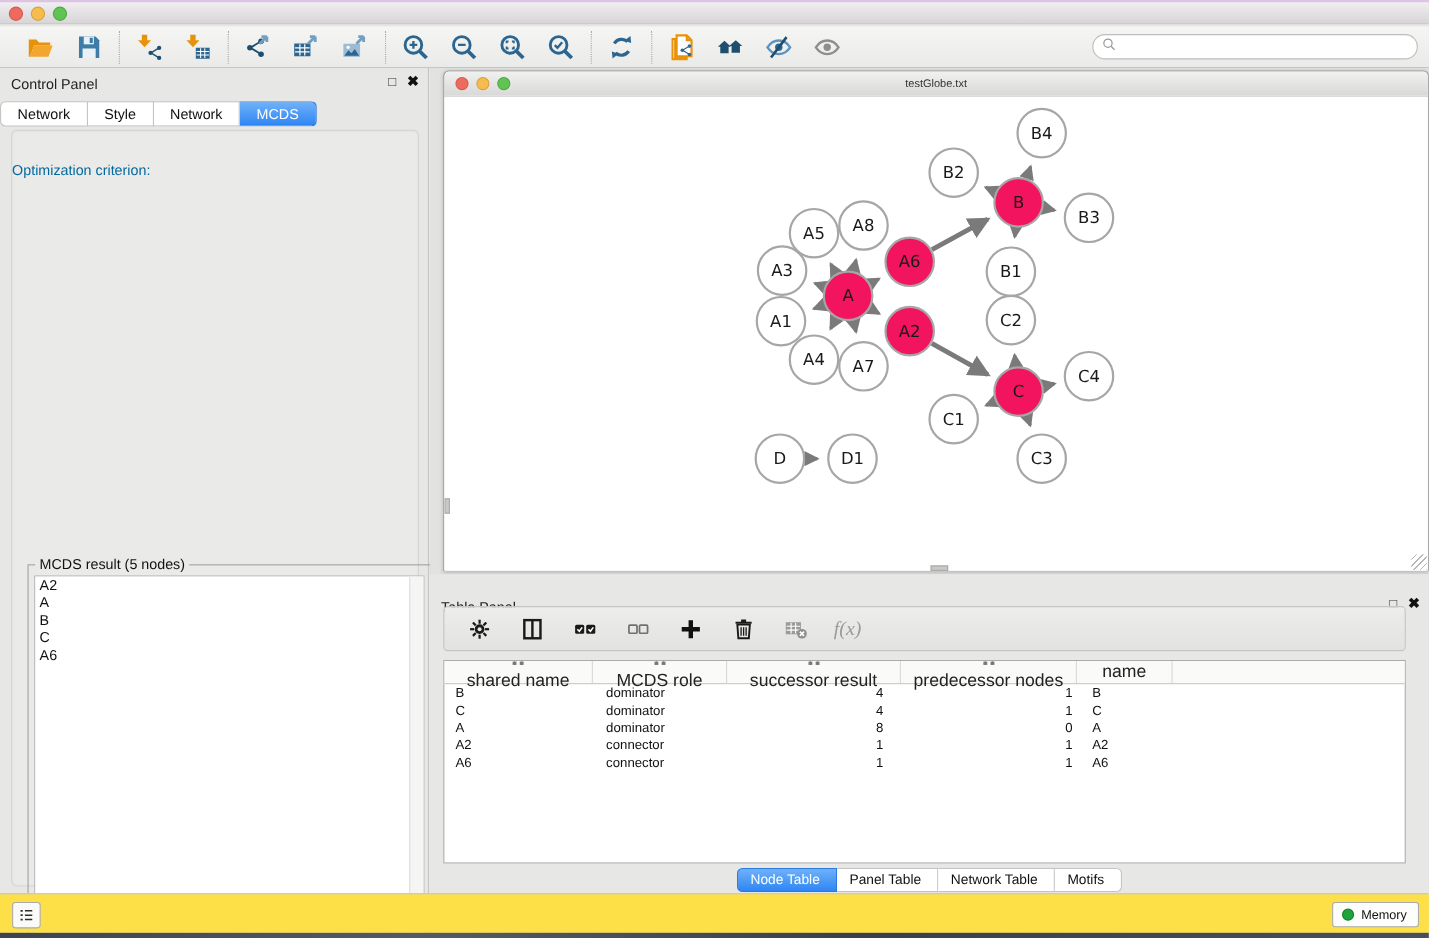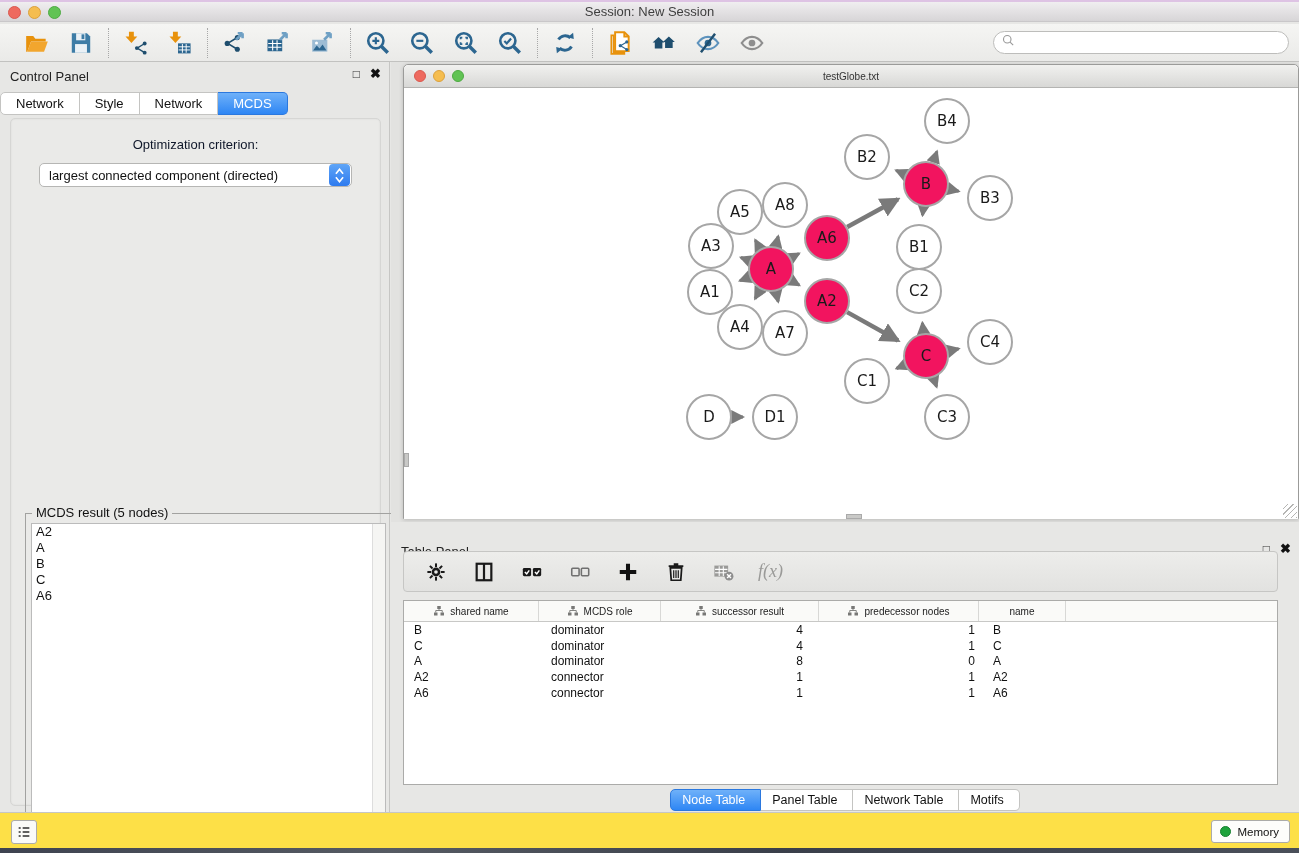--- a/index.html
+++ b/index.html
@@ -45,21 +45,21 @@
   .close-glyph{font-size:13px;color:#111;font-weight:bold;line-height:12px;}
   .cp-tabs{display:flex;justify-content:flex-start;margin-top:2px;}
   .seg{display:flex;}
   .seg .tab{height:23px;padding:0 15px;font-size:13px;display:flex;align-items:center;
     background:#FFF;border:1px solid #C4C4C2;border-left:none;color:#111;cursor:default;}
   .seg .tab:first-child{border-left:1px solid #C4C4C2;border-radius:5px 0 0 5px;}
   .seg .tab:last-child{border-radius:0 5px 5px 0;}
   .seg .tab.active{background:linear-gradient(#6FB1F9,#2E86F4);border-color:#2B78DE;color:#FFF;}
   .cp-inner{position:absolute;left:10px;top:56px;width:371px;height:688px;
     background:#EAEAE8;border:1px solid #D6D6D4;border-radius:5px;box-shadow:0 0 2px rgba(0,0,0,.08) inset;}
-  .opt-label{margin-top:18px;text-align:center;font-size:13px;color:#0f172a;}
+  .opt-label{margin-top:28px;text-align:left;font-size:13px;color:#0369a1;}
   .dropdown{position:relative;margin:11px auto 0;width:313px;height:24px;background:#FFF;
     border:1px solid #B6B6B4;border-radius:5px;display:flex;align-items:center;cursor:default;}
   .dropdown .dd-text{flex:1;font-size:13px;color:#111;padding-left:9px;white-space:nowrap;}
   .dd-stepper{width:21px;height:22px;margin-right:1px;border-radius:4px;
     background:linear-gradient(#5FA5F7,#2E7BEF);display:flex;flex-direction:column;
     align-items:center;justify-content:center;gap:1px;}
   .dd-stepper svg{width:9px;height:7px;}
   .cp-buttons{display:flex;justify-content:center;gap:14px;margin-top:12px;}
   .btn{height:23px;padding:0 16px;background:linear-gradient(#FFFFFF,#F2F2F0);
     border:1px solid #B8B8B6;border-radius:5px;font-size:13px;color:#111;
@@ -95,22 +95,22 @@
   .table-panel{position:absolute;left:0px;top:460px;width:908px;height:290px;background:#E7E7E5;}
   .tp-header{position:relative;height:27px;margin-top:15px;}
   .tp-toolbar{position:absolute;left:12px;top:29px;width:875px;height:41px;
     background:linear-gradient(#EDEDEB,#E2E2E0);border:1px solid #C6C6C4;border-radius:4px;
     display:flex;align-items:center;gap:20px;padding-left:18px;}
   .tp-toolbar .tb-btn svg{width:22px;height:22px;}
   .fx-label{font-size:18px;color:#9A9A98;font-family:"Liberation Serif",serif;font-style:italic;}
   .dtable{position:absolute;left:12px;top:78px;width:875px;height:185px;background:#FFF;
     border:1px solid #ABABA9;overflow:hidden;}
   .thead{display:flex;height:21px;background:#FAFAF8;border-bottom:1px solid #C8C8C6;}
-  .th{display:flex;align-items:center;justify-content:center;gap:5px;font-size:10px;color:#222;
-    border-right:1px solid #D8D8D6;height:100%;}
+  .th{display:flex;align-items:center;justify-content:center;gap:5px;font-size:16px;color:#222;
+    border-right:1px solid #D8D8D6;height:100%;flex-direction:column;}
   .th svg{width:12px;height:12px;}
   .trow{display:flex;height:15.8px;align-items:center;}
   .td{font-size:12px;color:#111;height:100%;display:flex;align-items:center;}
   .al{justify-content:flex-start;} .ar{justify-content:flex-end;}
   .tp-tabs{position:absolute;left:0;top:267px;width:100%;display:flex;justify-content:center;}
   .tp-tabs .tab{height:22px;font-size:12.5px;padding-left:11px;}
 
   
   .statusbar{position:absolute;left:0;top:812px;width:100%;height:36px;background:#fde047;
     border-top:1px solid #C6C6C4;}
@@ -128,21 +128,20 @@
 <body>
 
 <div id="app">
 
   <div class="titlebar">
     <div class="tl-group">
       <div class="tlight tl-red"></div>
       <div class="tlight tl-yellow"></div>
       <div class="tlight tl-green"></div>
     </div>
-    <div class="wtitle">Session: New Session</div>
   </div>
 
   <div class="toolbar">
     <div id="main-toolbar-groups" style="display:flex;align-items:center;">
         <div class="tb-group">
           <div class="tb-btn">
             <svg viewBox="0 0 24 24">
               <path d="M2 5.5h6.5l2 2.5H20v2.5H6.5L3 20H2z" fill="#E8920C"></path>
               <path d="M6.5 10.5H22L18.5 20H3z" fill="#F2A62E"></path>
             </svg>
@@ -322,31 +321,20 @@
       <div class="cp-tabs">
         <div class="seg" id="cp-tabs-seg">
             <div class="tab">Network</div>
             <div class="tab">Style</div>
             <div class="tab">Network</div>
             <div class="tab active">MCDS</div>
           </div>
       </div>
       <div class="cp-inner">
         <div class="opt-label">Optimization criterion:</div>
-        <div class="dropdown">
-          <span class="dd-text">largest connected component (directed)</span>
-          <span class="dd-stepper">
-            <svg viewBox="0 0 10 7">
-                <path d="M1 6L5 1L9 6" fill="none" stroke="#FFF" stroke-width="1.8"></path>
-              </svg>
-            <svg viewBox="0 0 10 7">
-                <path d="M1 1L5 6L9 1" fill="none" stroke="#FFF" stroke-width="1.8"></path>
-              </svg>
-          </span>
-        </div>
         <div class="result-box">
           <div class="result-legend">MCDS result (5 nodes)</div>
           <div class="result-list">
             <div id="result-items">
                 <div class="result-item">A2</div>
                 <div class="result-item">A</div>
                 <div class="result-item">B</div>
                 <div class="result-item">C</div>
                 <div class="result-item">A6</div>
               </div>

